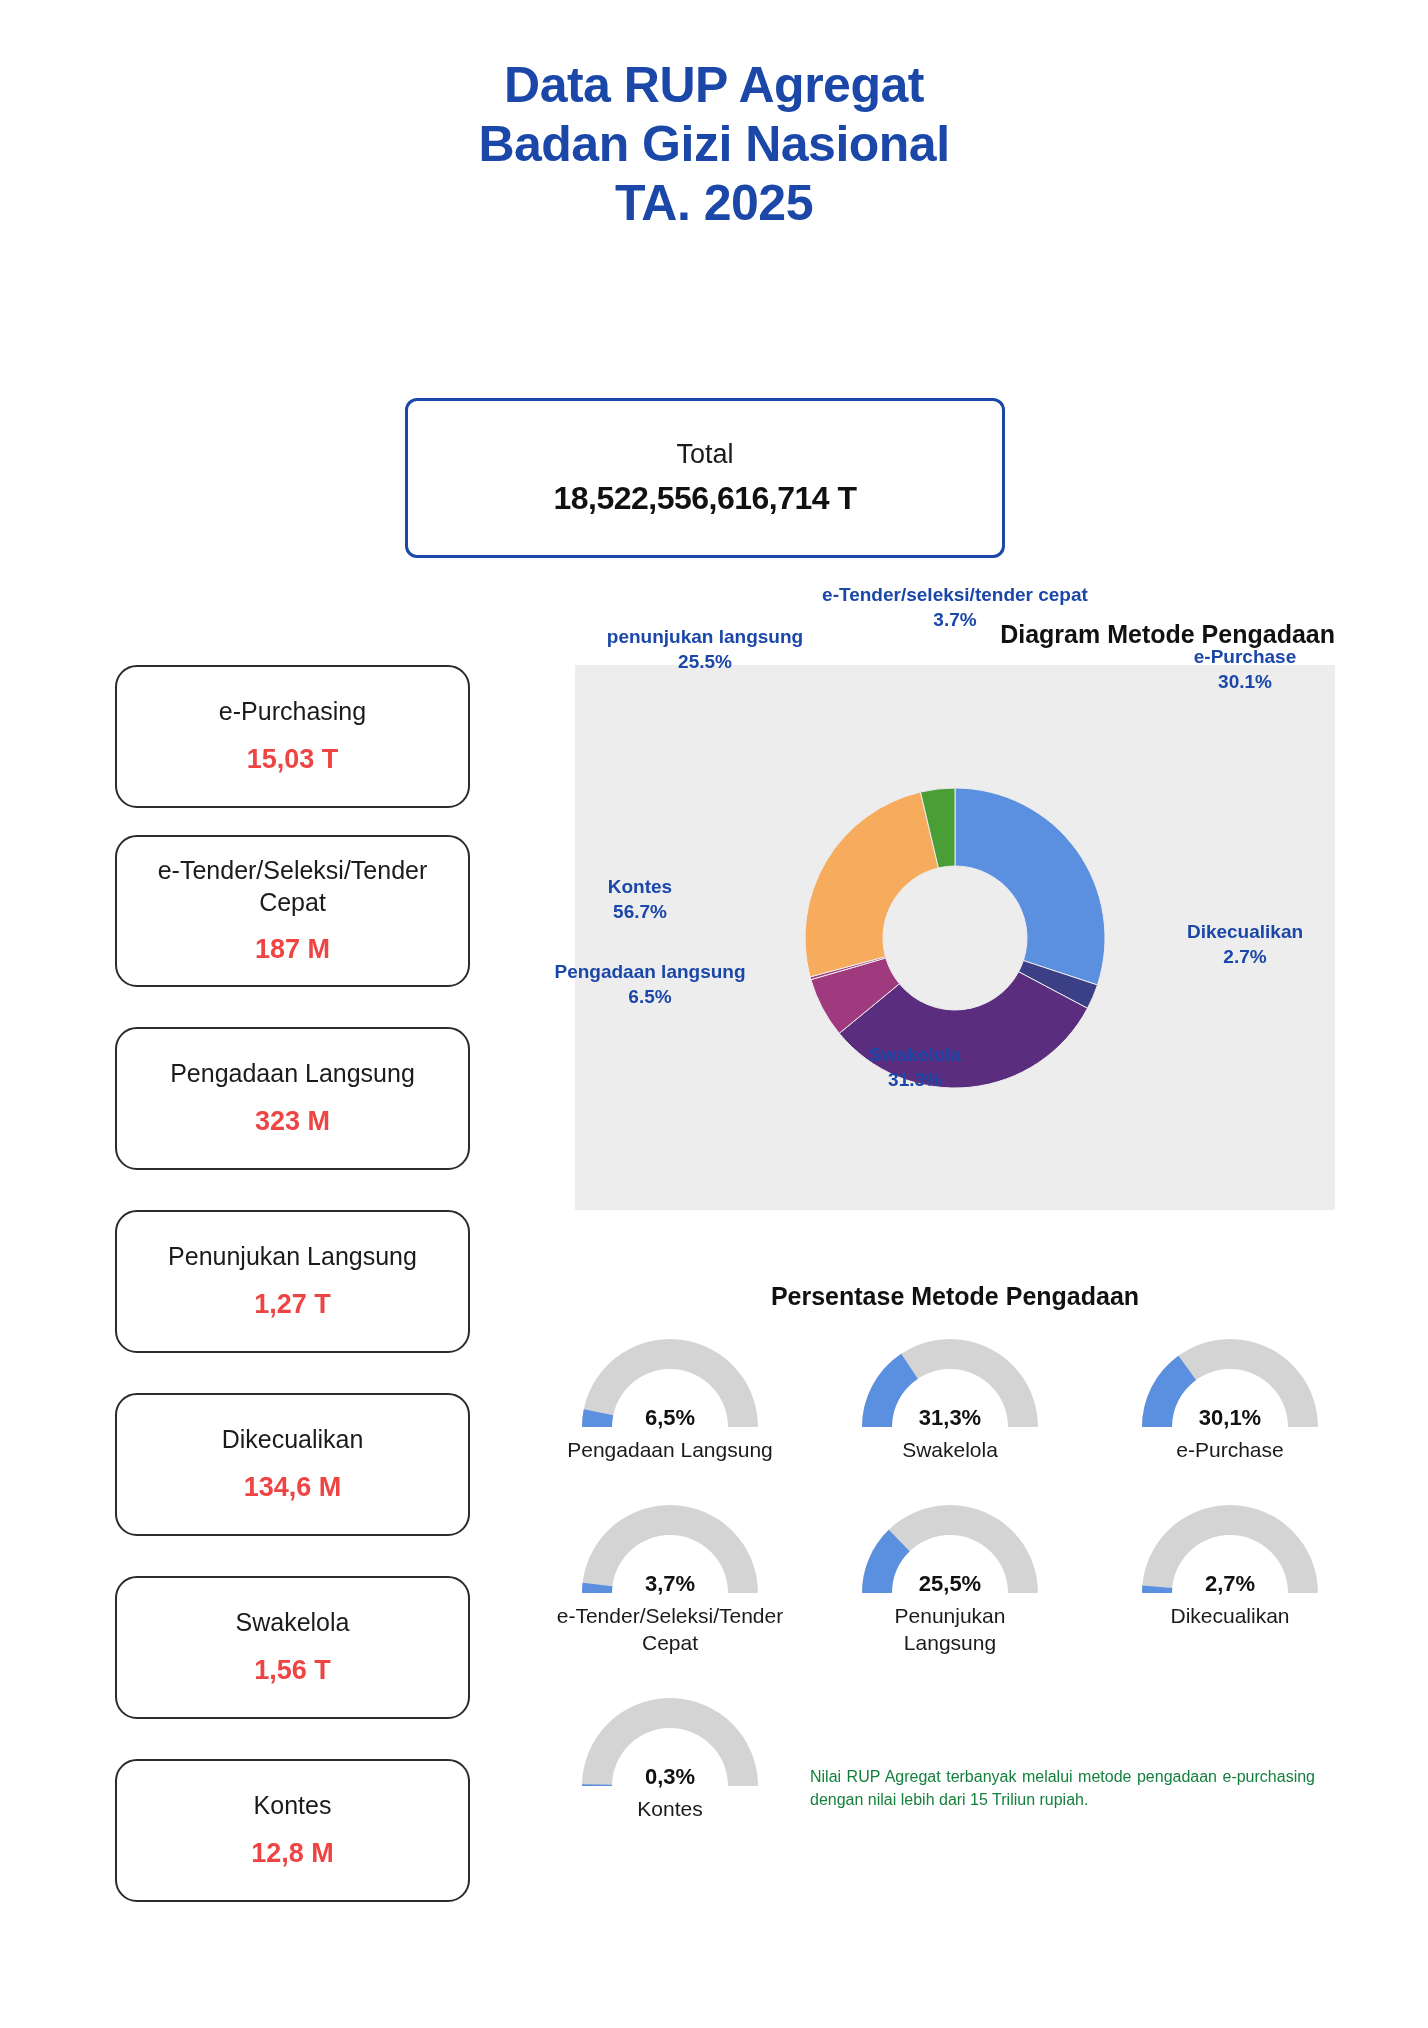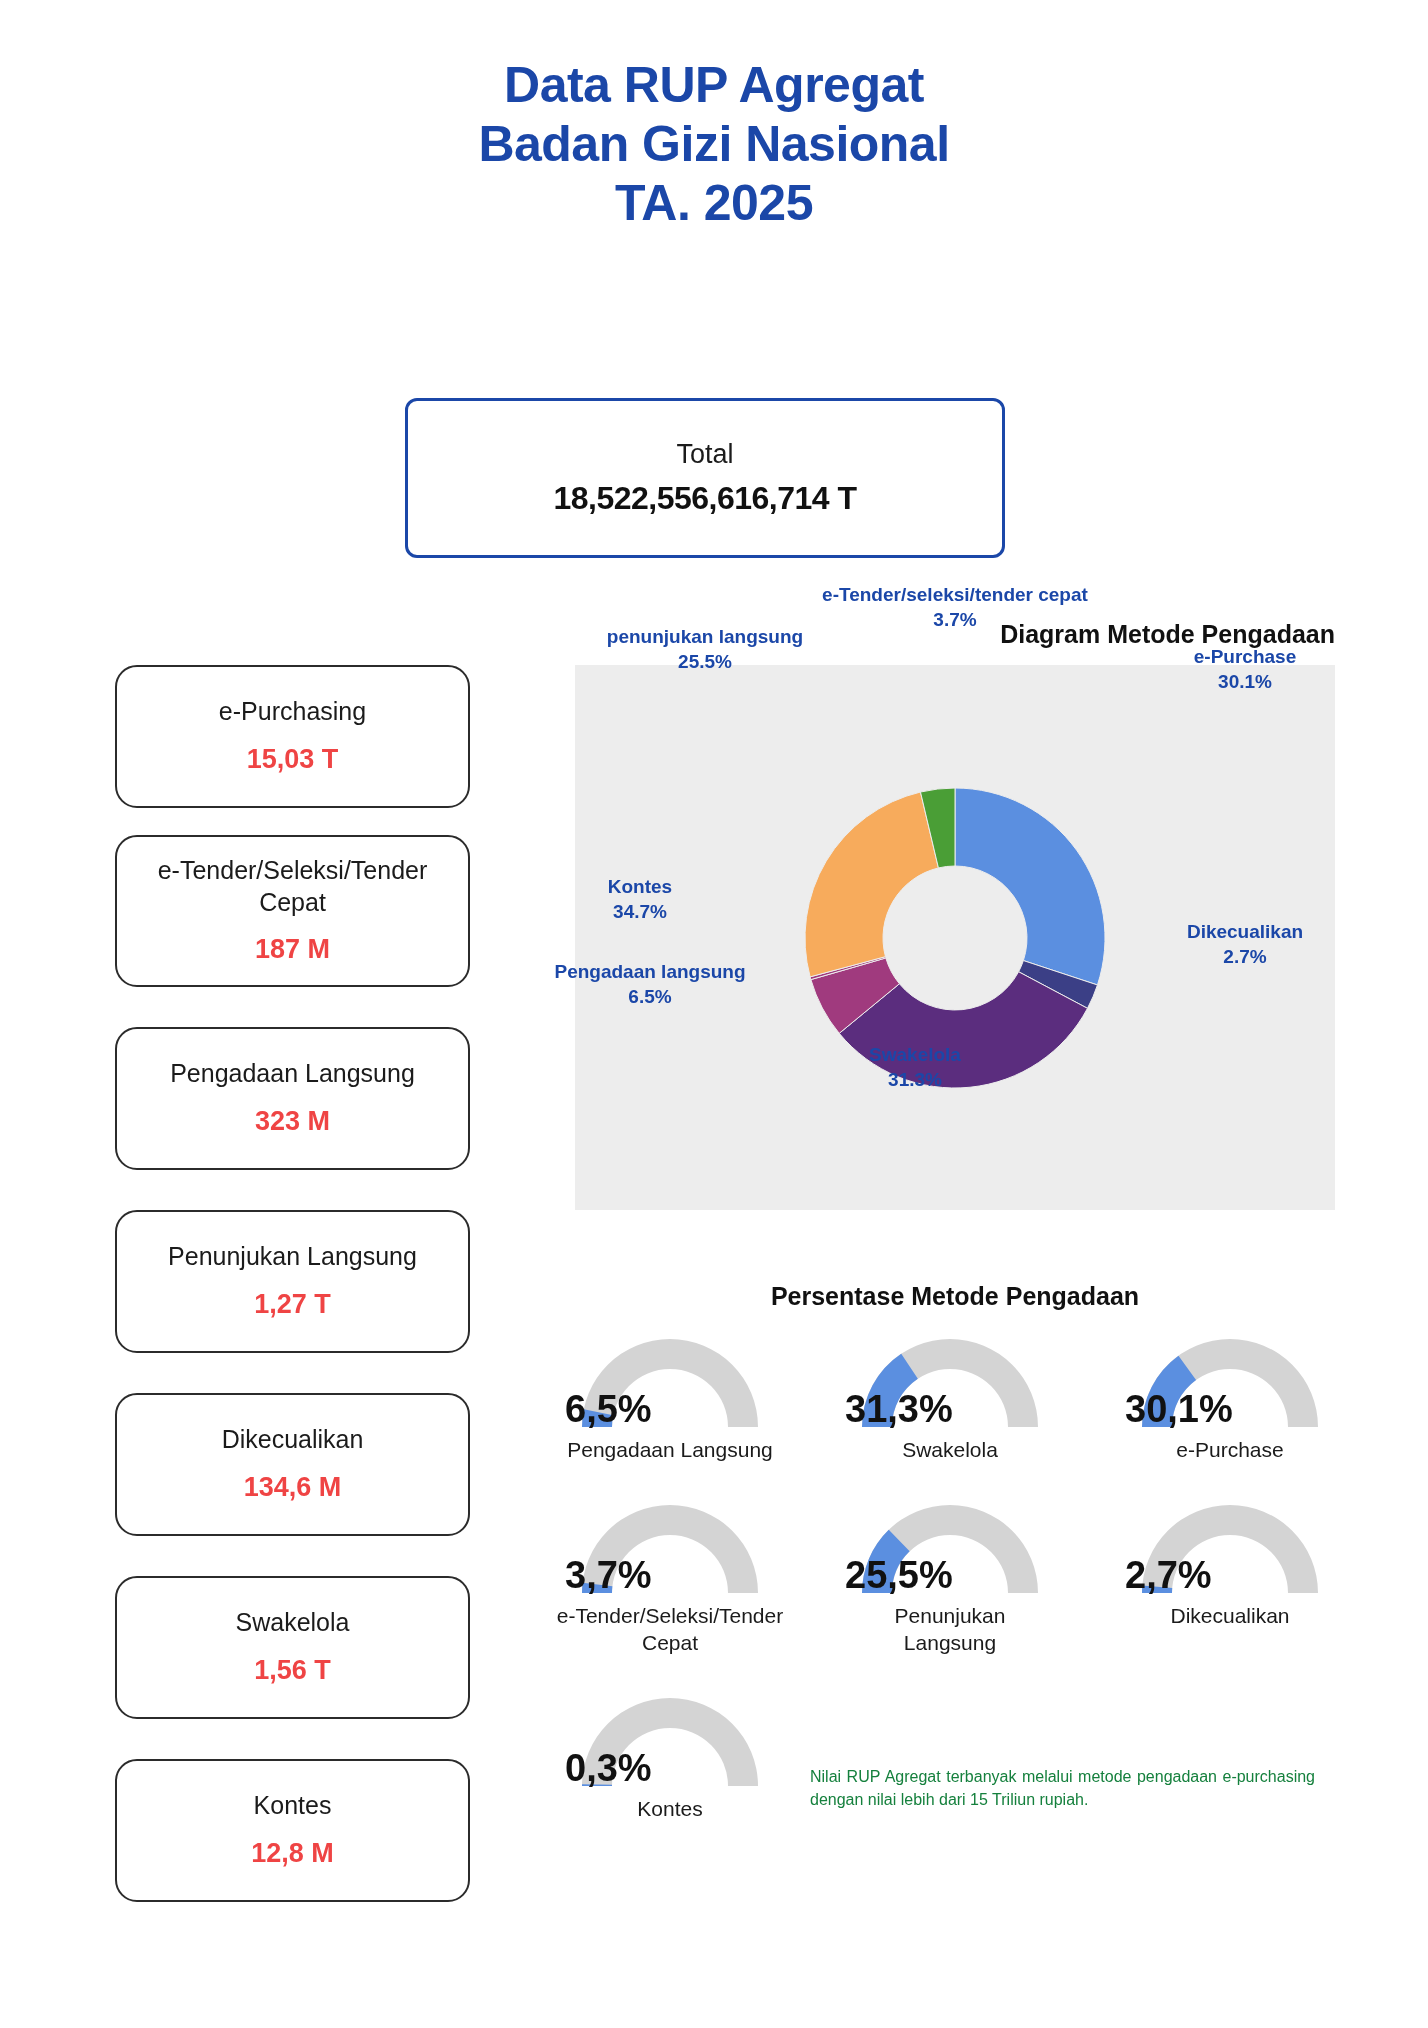--- a/index.html
+++ b/index.html
@@ -164,22 +164,22 @@
     position: relative;
     width: 210px;
     height: 108px;
   }
   .gauge svg { display: block; }
   .gauge .gval {
     position: absolute;
     left: 0;
     right: 0;
     bottom: 2px;
-    text-align: left;
-    font-size: 38px;
+    text-align: center;
+    font-size: 22px;
     font-weight: bold;
     color: #111;
   }
   .glabel {
     margin-top: 4px;
     font-size: 21px;
     color: #1b1b1b;
     text-align: center;
     line-height: 1.25;
     max-width: 260px;
@@ -267,21 +267,21 @@
     <div class="pct">3.7%</div>
   </div>
 
   <div class="dlab c" style="top:-40px; left:-35px; width:330px;">
     <div>penunjukan langsung</div>
     <div class="pct">25.5%</div>
   </div>
 
   <div class="dlab c" style="top:210px; left:-30px; width:190px;">
     <div>Kontes</div>
-    <div class="pct">34.7%</div>
+    <div class="pct">56.7%</div>
   </div>
 
   <div class="dlab c" style="top:295px; left:-90px; width:330px;">
     <div>Pengadaan langsung</div>
     <div class="pct">6.5%</div>
   </div>
 
   <div class="dlab c" style="top:378px; left:175px; width:330px;">
     <div>Swakelola</div>
     <div class="pct">31.3%</div>

